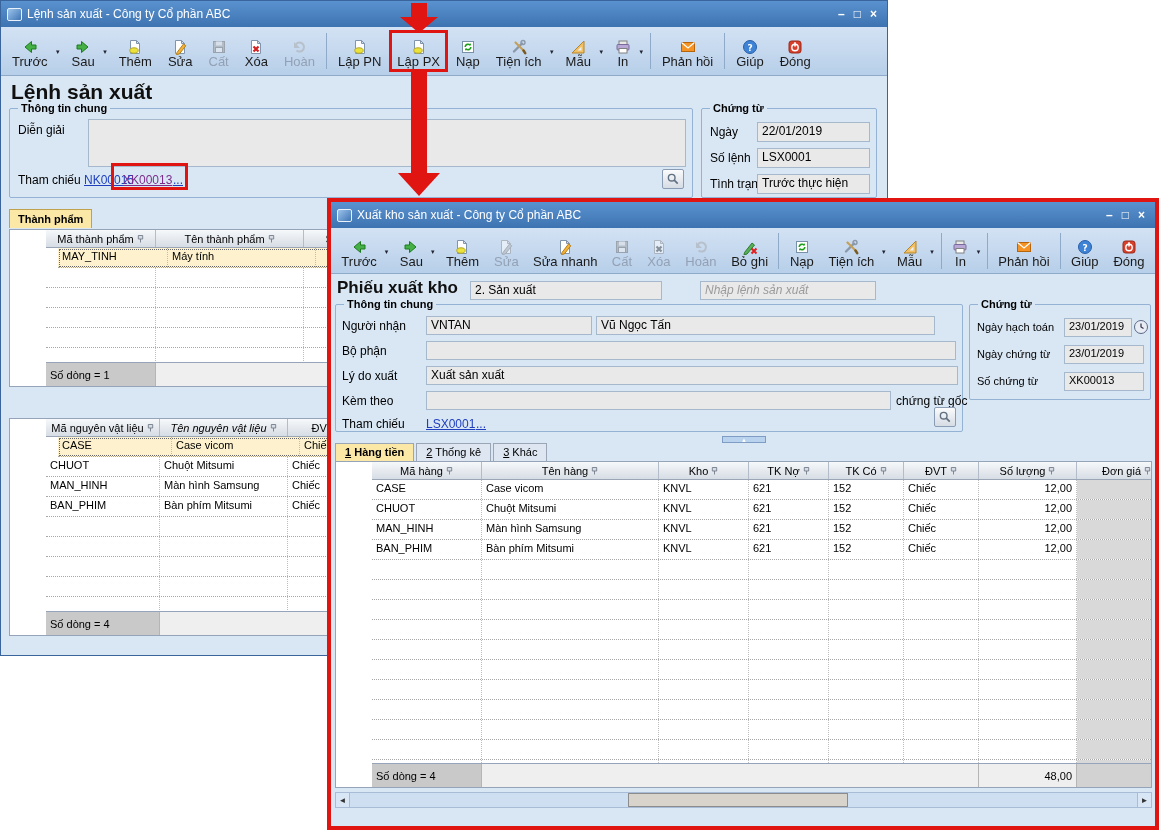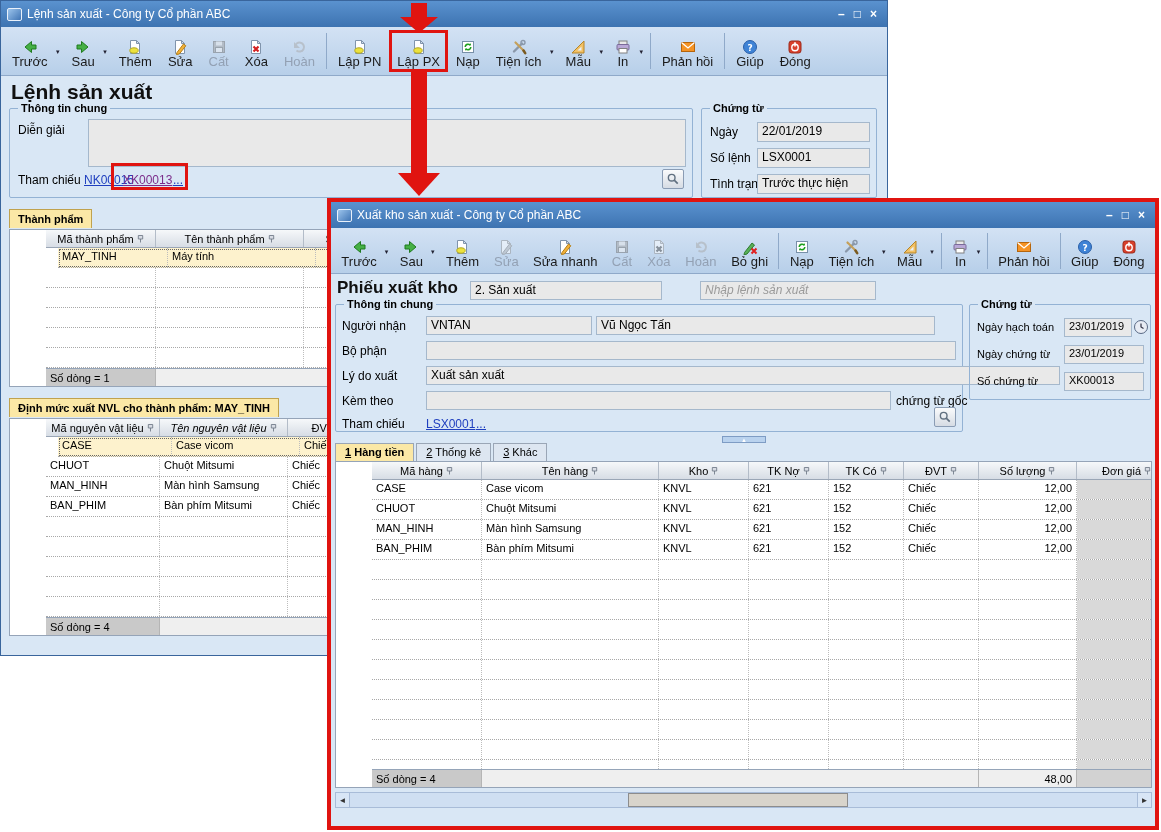--- a/index.html
+++ b/index.html
@@ -46,21 +46,21 @@
   .g-hcell{display:flex;align-items:center;justify-content:center;gap:3px;border-right:1px solid #b3bcc8;flex:none;overflow:hidden;white-space:nowrap;cursor:pointer;}
   .g-hcell.fill{flex:1 1 auto;border-right:none;}
   .pin{width:7px;height:10px;flex:none;}
   .g-rows{flex:1 1 auto;overflow:hidden;}
   .g-row{display:flex;height:20px;border-bottom:1px dotted #a8a8a8;cursor:default;}
   .g-row.sel{background:var(--cream);outline:1px dotted #666;outline-offset:-2px;margin-left:12px;}
   .g-cell{padding:2px 4px;border-right:1px dotted #bdbdbd;flex:none;overflow:hidden;white-space:nowrap;}
   .g-cell.fill{flex:1 1 auto;border-right:none;}
   .g-cell.num{text-align:right;}
   .g-cell.gray{background:#d9d9d9;}
-  .g-foot{display:flex;height:18px;flex:none;border-top:1px solid #95a4b8;background:#efefef;align-items:center;}
+  .g-foot{display:flex;height:24px;flex:none;border-top:1px solid #95a4b8;background:#efefef;align-items:center;}
   .f-cell{height:100%;display:flex;align-items:center;padding:0 4px;border-right:1px solid #b5b5b5;flex:none;overflow:hidden;white-space:nowrap;}
   .f-cell.fill{flex:1 1 auto;border-right:none;}
   .f-label{background:#c9c9c9;}
   .f-gray{background:#d2d2d2;}
   .f-cell.num{justify-content:flex-end;}
   .tabs{position:absolute;display:flex;align-items:flex-end;gap:2px;}
   .tab{padding:2px 9px 3px;font-size:11px;border:1px solid #9aa6b6;border-bottom:none;background:#dde6f1;cursor:pointer;white-space:nowrap;}
   .tab.active{background:var(--caption);font-weight:bold;}
   .t-num{text-decoration:underline;}
   .splitter{position:absolute;background:#b9d2ee;border:1px solid #7e9cc4;display:flex;align-items:center;justify-content:center;font-size:6px;color:#fff;cursor:pointer;}
@@ -346,21 +346,20 @@
               <div class="g-cell" style="width: 148px;"></div>
               <div class="g-cell" style="width: 100px;"></div>
             </div>
           </div>
           <div class="g-foot">
             <div class="f-cell f-label" style="width: 110px;">Số dòng = 1</div>
             <div class="f-cell fill"></div>
           </div>
         </div>
 
-      <div class="caption" style="left:8px;top:321px;">Định mức xuất NVL cho thành phẩm: MAY_TINH</div>
       <div class="grid" id="bg-grid-2" style="left:8px;top:341px;width:360px;height:218px;">
           <div class="g-head">
             <div class="g-hcell" style="width: 114px;">
               <span>Mã nguyên vật liệu</span>
               <svg class="pin" viewBox="0 0 8 10">
                 <path d="M1.5 1h5v4h-5z" fill="#d8dce4" stroke="#707a88"></path>
                 <path d="M4 5v4" stroke="#707a88" stroke-width="1"></path>
               </svg>
             </div>
             <div class="g-hcell" style="width: 128px; font-style: italic;">
@@ -624,21 +623,21 @@
       <div class="field placeholder" style="left:369px;top:7px;width:176px;height:19px;">Nhập lệnh sản xuất</div>
 
       <div class="group" style="left:4px;top:30px;width:628px;height:128px;">
         <span class="group-label">Thông tin chung</span>
         <span class="lbl" style="left:6px;top:14px;">Người nhận</span>
         <div class="field" style="left:90px;top:11px;width:166px;height:19px;">VNTAN</div>
         <div class="field" style="left:260px;top:11px;width:339px;height:19px;">Vũ Ngọc Tấn</div>
         <span class="lbl" style="left:6px;top:39px;">Bộ phận</span>
         <div class="field" style="left:90px;top:36px;width:530px;height:19px;"></div>
         <span class="lbl" style="left:6px;top:64px;">Lý do xuất</span>
-        <div class="field" style="left:90px;top:61px;width:634px;height:19px;">Xuất sản xuất</div>
+        <div class="field" style="left:90px;top:61px;width:532px;height:19px;">Xuất sản xuất</div>
         <span class="lbl" style="left:6px;top:89px;">Kèm theo</span>
         <div class="field" style="left:90px;top:86px;width:465px;height:19px;"></div>
         <span class="lbl" style="left:560px;top:89px;">chứng từ gốc</span>
         <span class="lbl" style="left:6px;top:112px;">Tham chiếu</span>
         <span class="link" style="left:90px;top:112px;">LSX0001</span>
         <span class="link" style="left:140px;top:112px;">...</span>
         <div class="mag-btn" style="left:598px;top:102px;">
           <svg viewBox="0 0 16 16">
               <circle cx="6.5" cy="6.5" r="3.8" fill="none" stroke="#607080" stroke-width="1.6"></circle>
               <path d="M9.4 9.4l4 4" stroke="#607080" stroke-width="2"></path>

